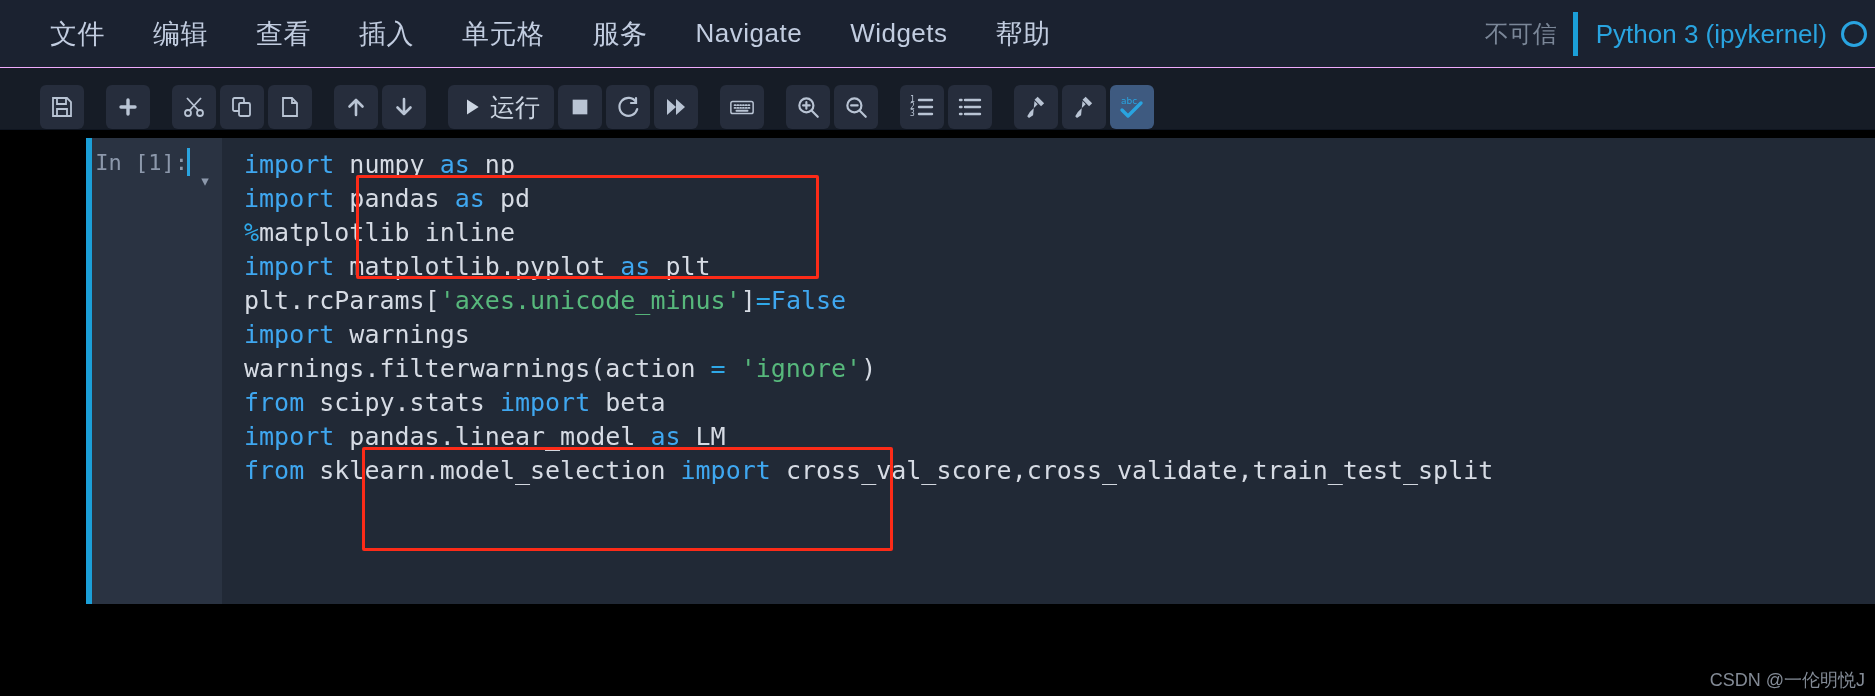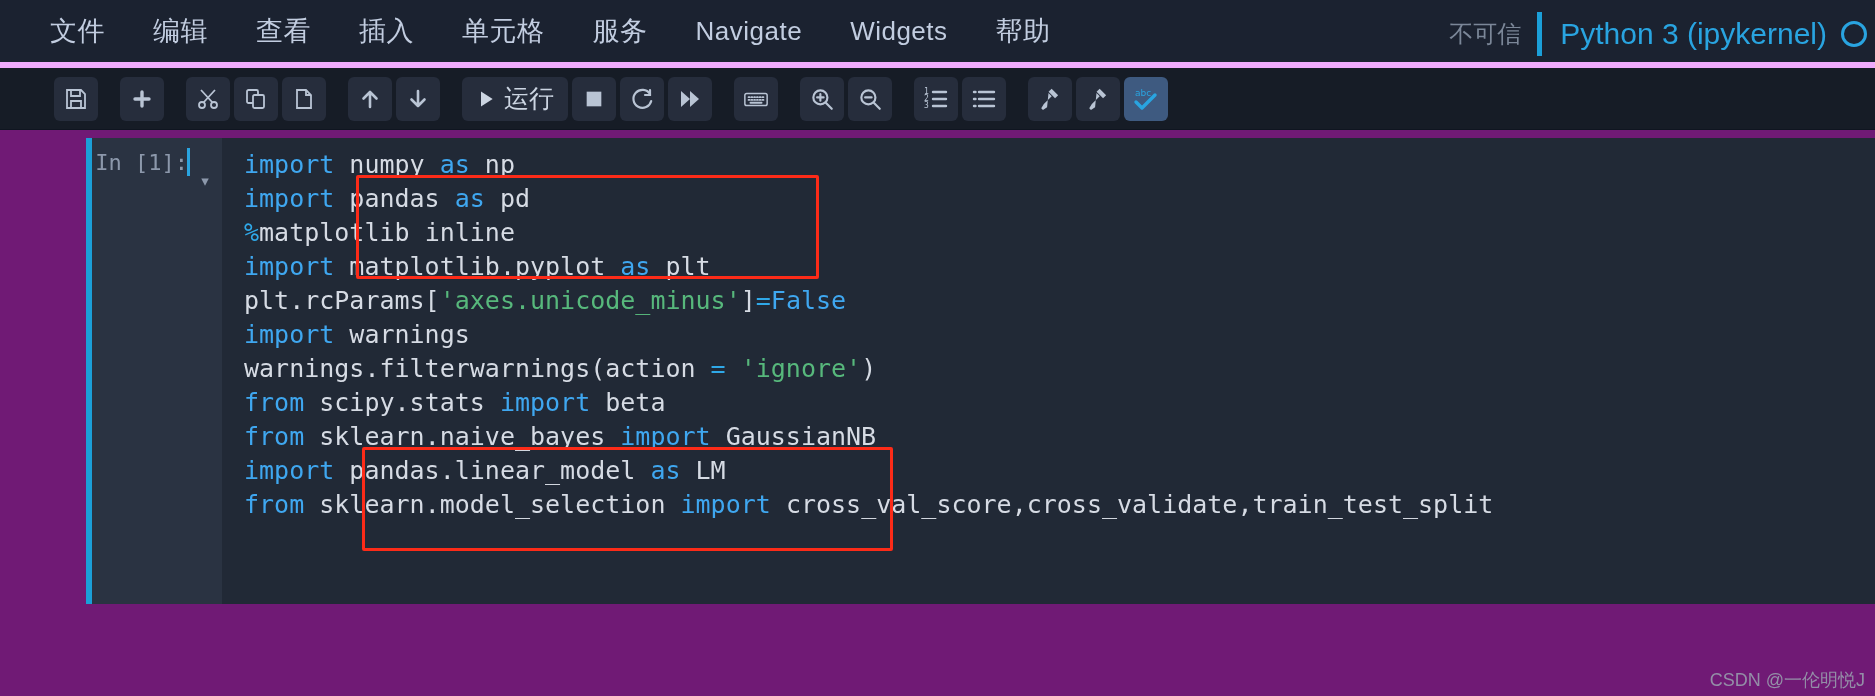--- a/index.html
+++ b/index.html
@@ -17,21 +17,21 @@
   }
 
   
   .menubar {
     position: relative;
     height: 68px;
     background: #1b2230;
     display: flex;
     align-items: center;
     padding-left: 34px;
-    border-bottom: 6px solid #f0abfc;
+    border-bottom: 1px solid #f0abfc;
   }
   .menu-item {
     color: #c2cde0;
     font-size: 27px;
     padding: 4px 16px;
     margin-right: 16px;
     white-space: nowrap;
     cursor: pointer;
     letter-spacing: 0.5px;
   }
@@ -49,38 +49,38 @@
     font-size: 24px;
     padding-right: 16px;
   }
   .kernel-divider {
     width: 5px; height: 44px;
     background: #1b9fd8;
     margin-right: 18px;
   }
   .kernel-name {
     color: #29a4e0;
-    font-size: 30px;
+    font-size: 26px;
     white-space: nowrap;
   }
   .kernel-idle-circle {
     margin-left: 14px;
     width: 26px; height: 26px;
     border: 3px solid #29a4e0;
     border-radius: 50%;
     flex: 0 0 auto;
   }
 
   
   .toolbar {
     height: 62px;
     background: #161c26;
     display: flex;
-    align-items: center;
-    padding-left: 54px;
+    align-items: flex-end;
+    padding-left: 40px;
     border-bottom: 1px solid #0f1520;
   }
   .tb-group {
     display: flex;
     align-items: center;
     margin-right: 18px;
   }
   .tb-btn {
     height: 44px;
     min-width: 44px;
@@ -117,21 +117,21 @@
     font-size: 25px;
     cursor: pointer;
     margin-right: 18px;
   }
   svg { display: block; }
 
   
   .notebook {
     position: relative;
     height: 566px;
-    background: #701a75;
+    background: #000000;
     padding-top: 8px;
   }
   .cell {
     position: relative;
     display: flex;
     margin-left: 86px;
     background: #2a3342;
     border-left: 6px solid #1b9fd8;
   }
   .prompt-col {
@@ -419,21 +419,20 @@
       <div class="editor" id="editor">
 
           <div class="code-line"><span class="kw">import</span><span class="pl"> numpy </span><span class="kw">as</span><span class="pl"> np</span></div>
           <div class="code-line"><span class="kw">import</span><span class="pl"> pandas </span><span class="kw">as</span><span class="pl"> pd</span></div>
           <div class="code-line"><span class="op">%</span><span class="pl">matplotlib inline</span></div>
           <div class="code-line"><span class="kw">import</span><span class="pl"> matplotlib.pyplot </span><span class="kw">as</span><span class="pl"> plt</span></div>
           <div class="code-line"><span class="pl">plt.rcParams[</span><span class="str">'axes.unicode_minus'</span><span class="pl">]</span><span class="op">=</span><span class="kw">False</span></div>
           <div class="code-line"><span class="kw">import</span><span class="pl"> warnings</span></div>
           <div class="code-line"><span class="pl">warnings.filterwarnings(action </span><span class="op">=</span><span class="pl"> </span><span class="str">'ignore'</span><span class="pl">)</span></div>
           <div class="code-line"><span class="kw">from</span><span class="pl"> scipy.stats </span><span class="kw">import</span><span class="pl"> beta</span></div>
-          <div class="code-line"><span class="kw">from</span><span class="pl"> sklearn.naive_bayes </span><span class="kw">import</span><span class="pl"> GaussianNB</span></div>
           <div class="code-line"><span class="kw">import</span><span class="pl"> pandas.linear_model </span><span class="kw">as</span><span class="pl"> LM</span></div>
           <div class="code-line"><span class="kw">from</span><span class="pl"> sklearn.model_selection </span><span class="kw">import</span><span class="pl"> cross_val_score,cross_validate,train_test_split</span></div>
           <div class="redbox" style="left: 134px; top: 37px; width: 463px; height: 104px; border-color: rgb(252, 43, 24);"></div>
           <div class="redbox" style="left: 140px; top: 309px; width: 531px; height: 104px; border-color: rgb(252, 43, 24);"></div>
         </div>
     </div>
     <div class="watermark">CSDN @一伦明悦J</div>
   </div>
 
 </div>

